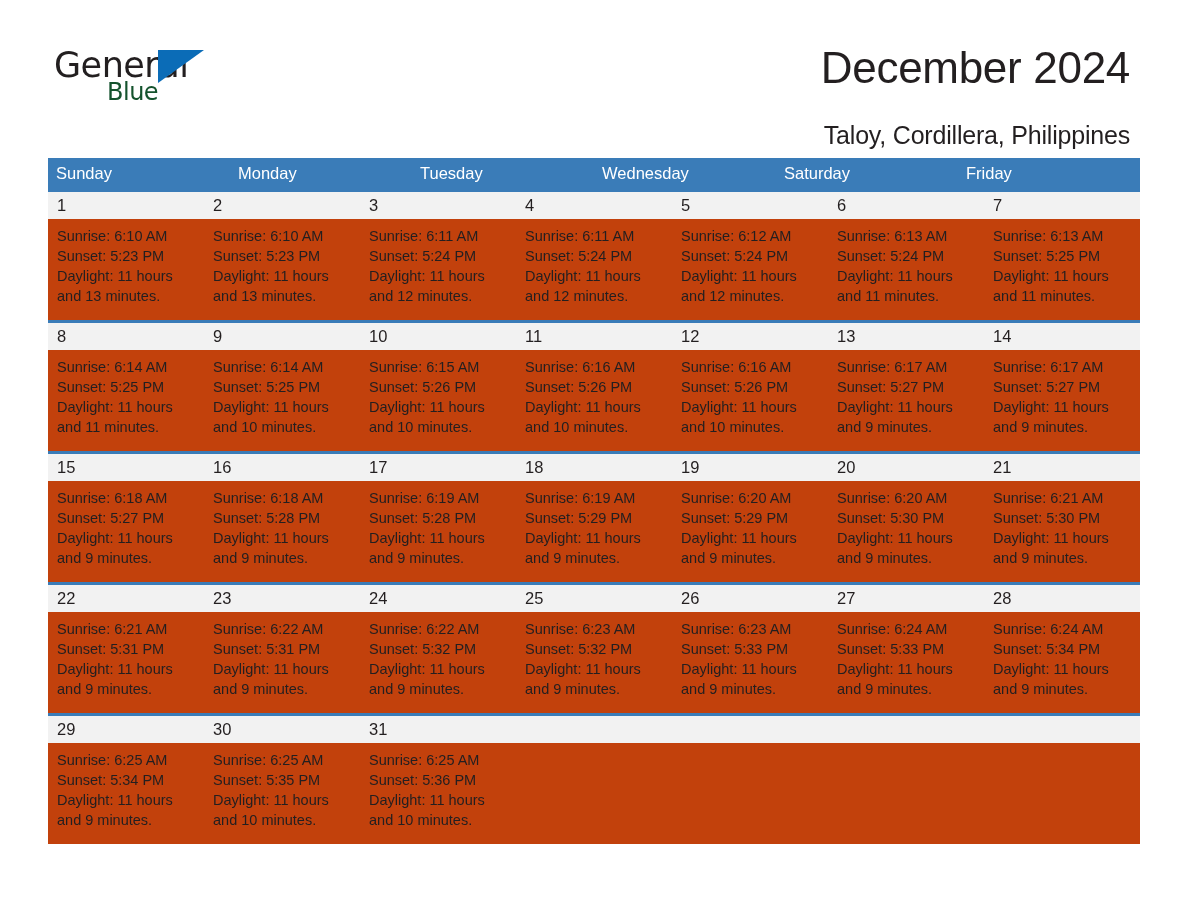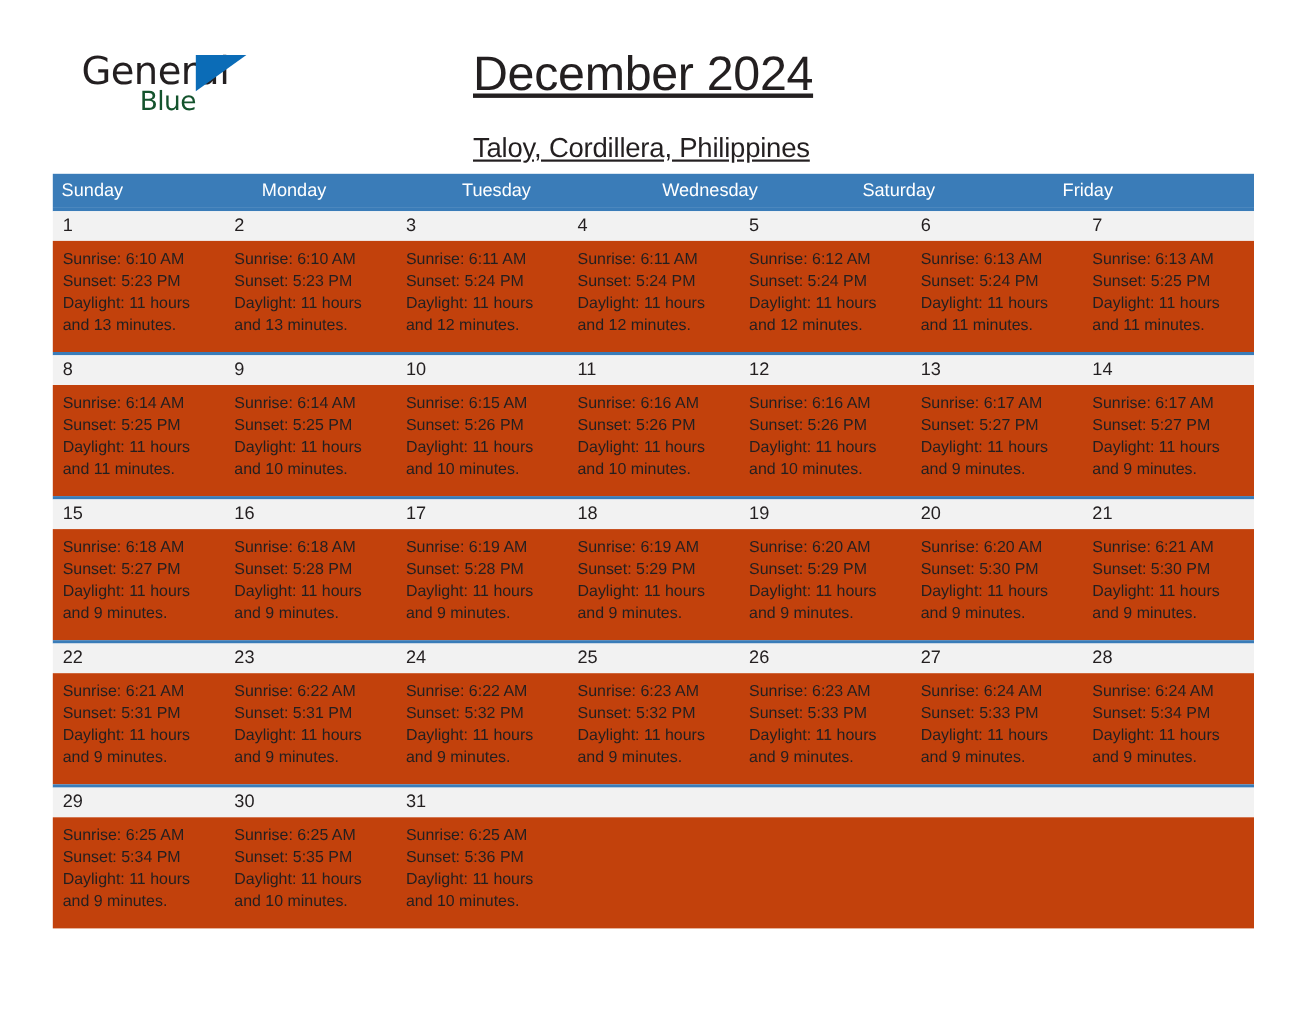--- a/index.html
+++ b/index.html
@@ -22,21 +22,21 @@
     padding: 0 48px;
   }
 
   
   .top {
     position: relative;
     height: 110px;
   }
   .logo {
     position: absolute;
-    left: 26px;
+    left: 6px;
     top: 45px;
     width: 260px;
     height: 70px;
   }
   .logo-general {
     position: absolute;
     left: 0;
     top: 0;
     font-size: 35px;
     letter-spacing: -0.5px;
@@ -61,22 +61,22 @@
     font-size: 24px;
     letter-spacing: -0.5px;
     color: #14532d;
     font-family: "DejaVu Sans", sans-serif;
     font-weight: 400;
   }
   .title-block {
     position: absolute;
     right: 10px;
     top: 42px;
+    text-align: right;
     width: 700px;
-    text-decoration: underline;
   }
   .cal-title {
     font-size: 44px;
     font-weight: 400;
     color: #231f20;
     line-height: 52px;
     letter-spacing: -0.3px;
   }
   .cal-subtitle {
     font-size: 25px;

